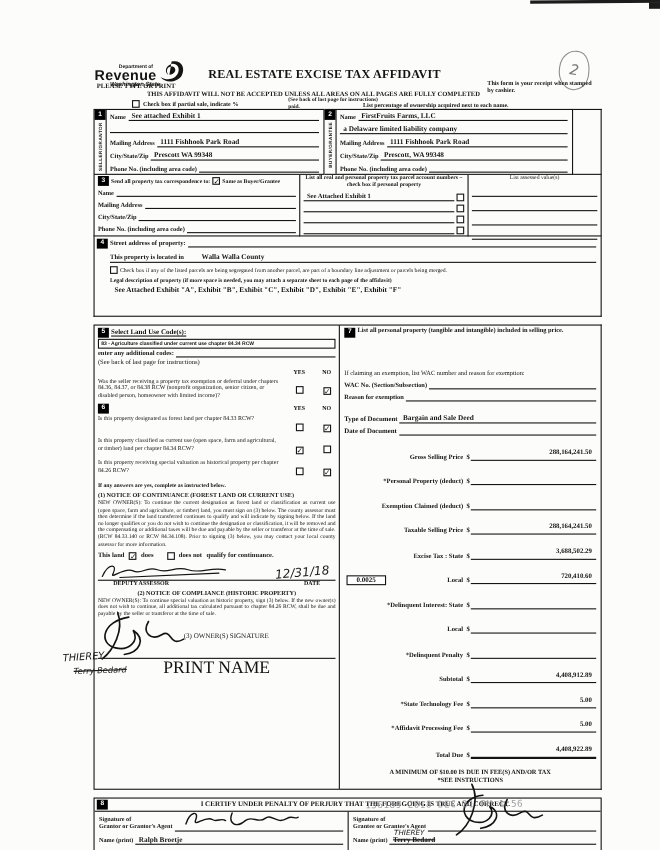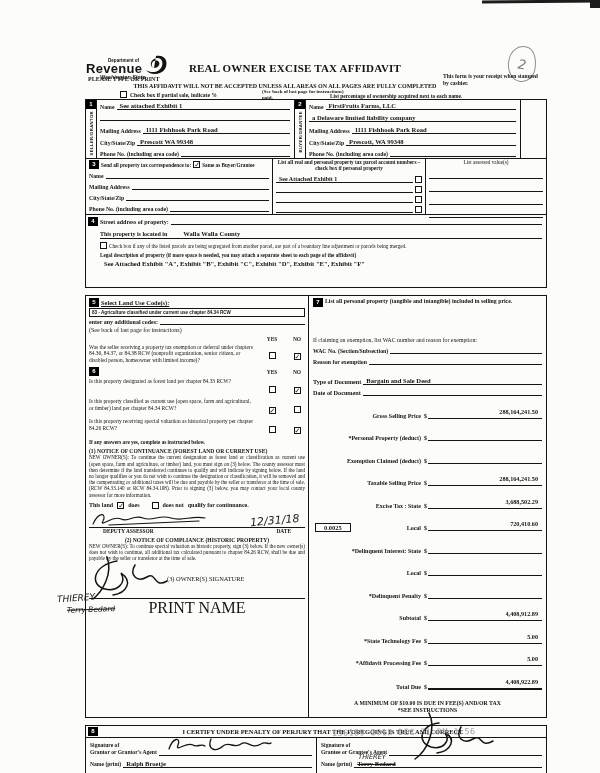--- a/index.html
+++ b/index.html
@@ -88,21 +88,21 @@
     </div>
 
   <div class="logo">
     <svg width="28" height="24" viewBox="0 0 28 24">
         <path d="M14 2 C23 0 27 8 23 15 C19 21 8 22 4 16 C10 20 18 18 20 12 C22 6 17 2 12 5 C8 7 8 12 11 14 C8 10 11 5 16 7 C19 9 17 14 12 14 Z" fill="#141414"></path>
       </svg>
     <div class="l1">Department of</div>
     <div class="l2">Revenue</div>
     <div class="l3">Washington State</div>
   </div>
-  <div class="title">REAL OWNER EXCISE TAX AFFIDAVIT</div>
+  <div class="title">REAL ESTATE EXCISE TAX AFFIDAVIT</div>
   <div class="ptp">PLEASE TYPE OR PRINT</div>
   <div class="warn">THIS AFFIDAVIT WILL NOT BE ACCEPTED UNLESS ALL AREAS ON ALL PAGES ARE FULLY COMPLETED</div>
   <div class="receipt">This form is your receipt when stamped by cashier.</div>
   <div class="hnote1">
     <span class="cb"></span>
     <span>Check box if partial sale, indicate %</span>
   </div>
   <div class="hnote2">
     <div>(See back of last page for instructions)</div>
     <div>paid.</div>

